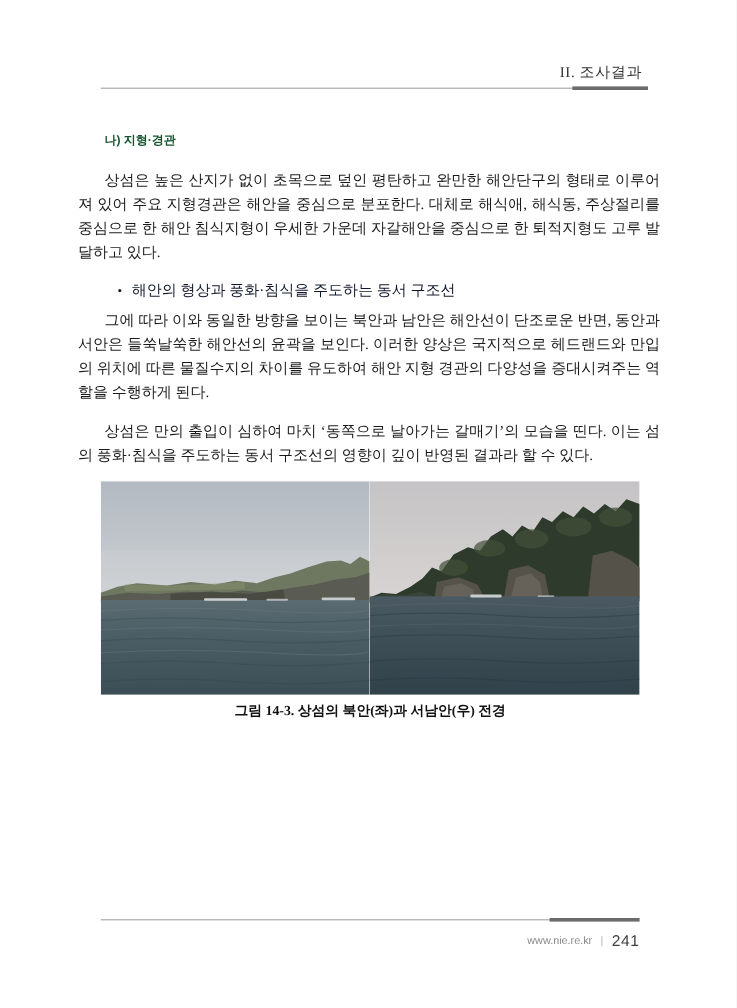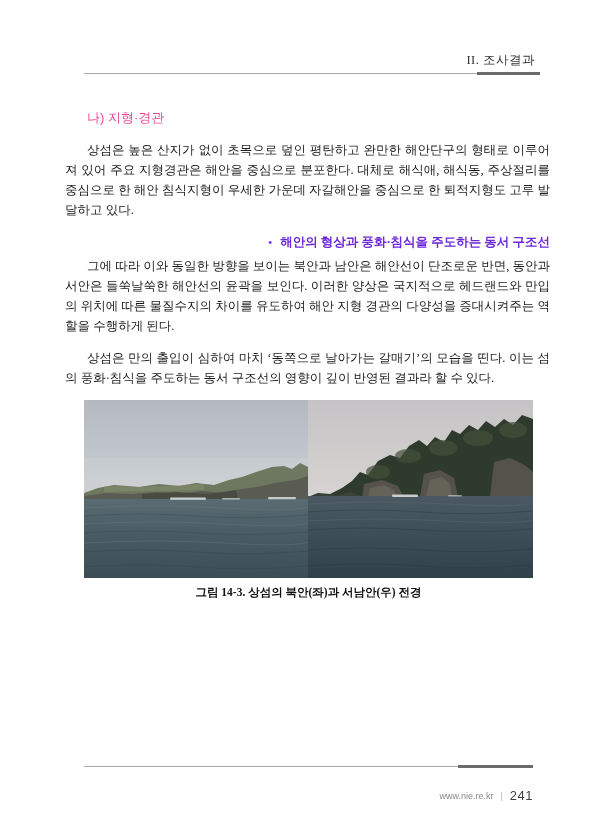--- a/index.html
+++ b/index.html
@@ -16,29 +16,29 @@
   }
   .header-rule { position:absolute; top:71px; left:84px; right:74px; height:4px; }
   .header-rule .rule-thin  { position:absolute; left:0; right:62px; top:2px; height:1px; background:#ababab; }
   .header-rule .rule-thick { position:absolute; right:0; top:1px; width:63px; height:3px; background:#6b6b6b; }
 
   
   .main { position:absolute; top:108px; left:65px; width:485px; }
   .section-title {
     margin:0 0 12px 22px;
     font-family:"Liberation Sans", sans-serif;
-    font-size:13px; font-weight:normal; color:#ec4899; line-height:20px;
+    font-size:10px; font-weight:bold; color:#14532d; line-height:20px;
   }
   .para {
     margin:0 0 12px 0; text-indent:22px;
     font-size:12.5px; line-height:20px; text-align:justify;
   }
   .bullet-heading {
-    margin:12px 0 4px 33px; font-weight:bold;
-    font-size:12.5px; line-height:20px; color:#6d28d9;text-align:right;
+    margin:12px 0 4px 33px; font-weight:normal;
+    font-size:12.5px; line-height:20px; color:#0f172a;
   }
   .bullet-heading .bullet-dot { margin-right:8px; font-size:11px; }
 
   
   .figure { margin:8px 0 0 19px; width:513px; }
   .photo-strip { display:flex; width:449px; height:178px; }
   .photo { display:block; }
   .photo-left  { width:224px; height:178px; }
   .photo-right { width:225px; height:178px; }
   .figure-caption {
@@ -47,21 +47,20 @@
   }
 
   
   .footer-rule { position:absolute; top:764px; left:84px; right:81px; height:4px; }
   .footer-rule .rule-thin  { position:absolute; left:0; right:74px; top:2px; height:1px; background:#ababab; }
   .footer-rule .rule-thick { position:absolute; right:0; top:1px; width:75px; height:3px; background:#6b6b6b; }
   .footer-text {
     position:absolute; top:776px; right:81px;
     display:flex; align-items:center; gap:7px;
     font-family:"Liberation Sans", sans-serif;
-    margin-top:12px;
   }
   .footer-site { font-size:9px; color:#8a8a8a; }
   .footer-sep  { font-size:9px; color:#b5b5b5; }
   .footer-page { font-size:13px; color:#3f3f3f; letter-spacing:0.5px; }
 </style>
 </head>
 <body>
 
 <div class="page">
 

